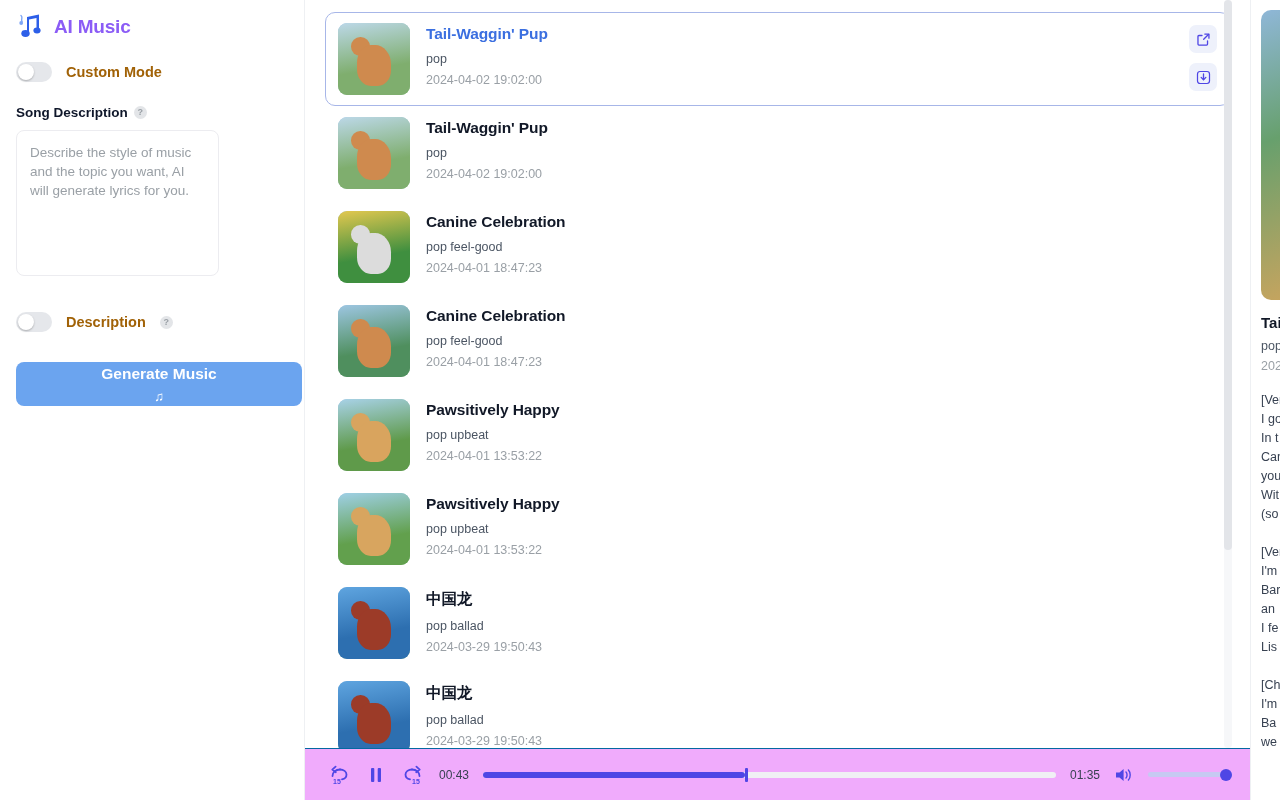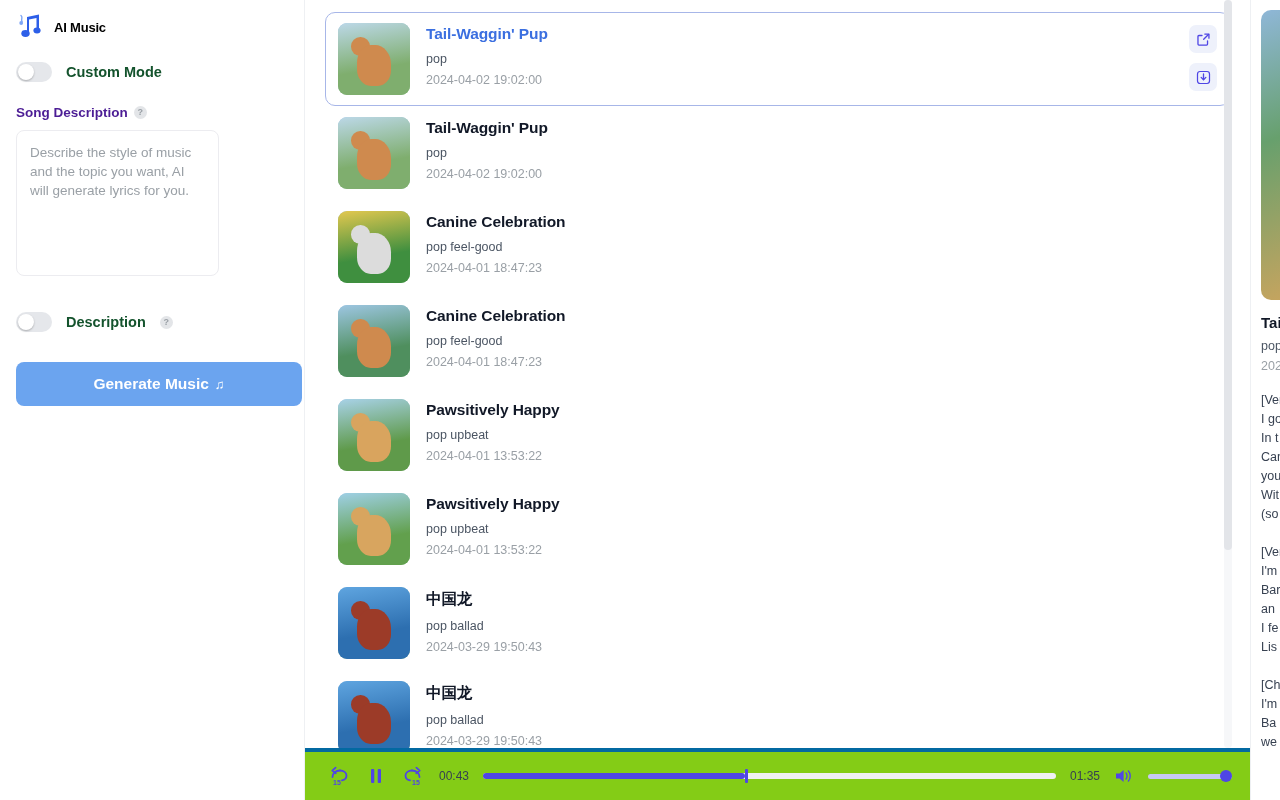--- a/index.html
+++ b/index.html
@@ -12,36 +12,36 @@
   .app { position: relative; width: 1280px; height: 800px; display: flex; }
 
   
   .sidebar {
     width: 305px; height: 800px; flex: 0 0 305px;
     background: #fff; border-right: 1px solid #eef0f3;
     padding: 0 8px;
   }
   .brand { display: flex; align-items: center; gap: 8px; padding: 10px 8px 0 8px; height: 44px; }
   .brand-logo { width: 30px; height: 28px; flex: 0 0 30px; position: relative; }
-  .brand-title { font-size: 13px; font-weight: bold; color: #000000; letter-spacing: -.2px; }
+  .brand-title { font-size: 19px; font-weight: bold; color: #8b5cf6; letter-spacing: -.2px; }
 
   .row-toggle { display: flex; align-items: center; gap: 14px; padding: 0 8px; height: 36px; margin-top: 10px; }
   .switch {
     width: 36px; height: 20px; border-radius: 10px; background: #e5e7eb;
     position: relative; flex: 0 0 36px; cursor: pointer;
   }
   .switch::after {
     content: ""; position: absolute; top: 2px; left: 2px;
     width: 16px; height: 16px; border-radius: 50%; background: #fff;
     box-shadow: 0 1px 2px rgba(0,0,0,.25);
   }
-  .switch-label { font-size: 14.5px; font-weight: bold; color: #14532d; }
+  .switch-label { font-size: 14.5px; font-weight: bold; color: #a16207; }
 
   .field-label-row { display: flex; align-items: center; gap: 6px; padding: 0 8px; margin-top: 12px; height: 20px; }
-  .field-label { font-size: 13.5px; font-weight: bold; color: #4c1d95; }
+  .field-label { font-size: 13.5px; font-weight: bold; color: #0f172a; }
   .help-icon {
     width: 13px; height: 13px; border-radius: 50%; background: #e3e5e8;
     color: #9aa0a6; font-size: 9px; line-height: 13px; text-align: center;
     font-weight: bold; cursor: pointer; flex: 0 0 13px;
   }
 
   .desc-box {
     margin: 8px 8px 0 8px; height: 146px;
     border: 1px solid #ececf0; border-radius: 8px;
     padding: 12px 13px; font-size: 13.5px; line-height: 19px;
@@ -103,21 +103,21 @@
     background: #f6f7f9; border-radius: 4px;
   }
   .list-sb-thumb {
     position: absolute; left: 0; top: 0; width: 8px; height: 550px;
     background: #e3e5e9; border-radius: 4px; cursor: grab;
   }
 
   
   .player {
     position: absolute; left: 0; bottom: 0; width: 945px; height: 52px;
-    background: #84cc16; border-top: 4px solid #0369a1;
+    background: #f0abfc; border-top: 1px solid #0369a1;
     display: flex; align-items: center; gap: 10px; padding: 0 18px 0 22px;
   }
   .pl-btn { background: none; border: none; cursor: pointer; color: #4f46e5;
             display: flex; align-items: center; justify-content: center;
             width: 26px; height: 26px; flex: 0 0 26px; }
   .time { font-size: 12px; color: #374151; font-family: "Liberation Sans", sans-serif;
           width: 38px; text-align: center; flex: 0 0 38px; }
   .progress-wrap { flex: 1 1 auto; height: 14px; display: flex; align-items: center; position: relative; cursor: pointer; }
   .progress-track { width: 100%; height: 6px; background: #f0f0f4; border-radius: 3px; }
   .progress-fill { position: absolute; left: 0; top: 4px; height: 6px; width: 45.8%;
@@ -177,21 +177,21 @@
     </div>
 
     <textarea class="desc-box" placeholder="Describe the style of music and the topic you want, AI will generate lyrics for you." style=""></textarea>
 
     <div class="row-toggle instr">
       <span class="switch"></span>
       <span class="switch-label">Description</span>
       <span class="help-icon">?</span>
     </div>
 
-    <button class="generate-btn" style="background: rgb(107, 164, 239);">
+    <button class="generate-btn" style="background: rgb(107, 164, 239); flex-direction: column;">
       <span>Generate Music</span>
       <span class="note-glyph">♫</span>
     </button>
   </aside>
 
   <section class="center">
 
     <div class="list-scroll" id="list-scroll">
         <div class="song-item selected">
           <div class="thumb">

